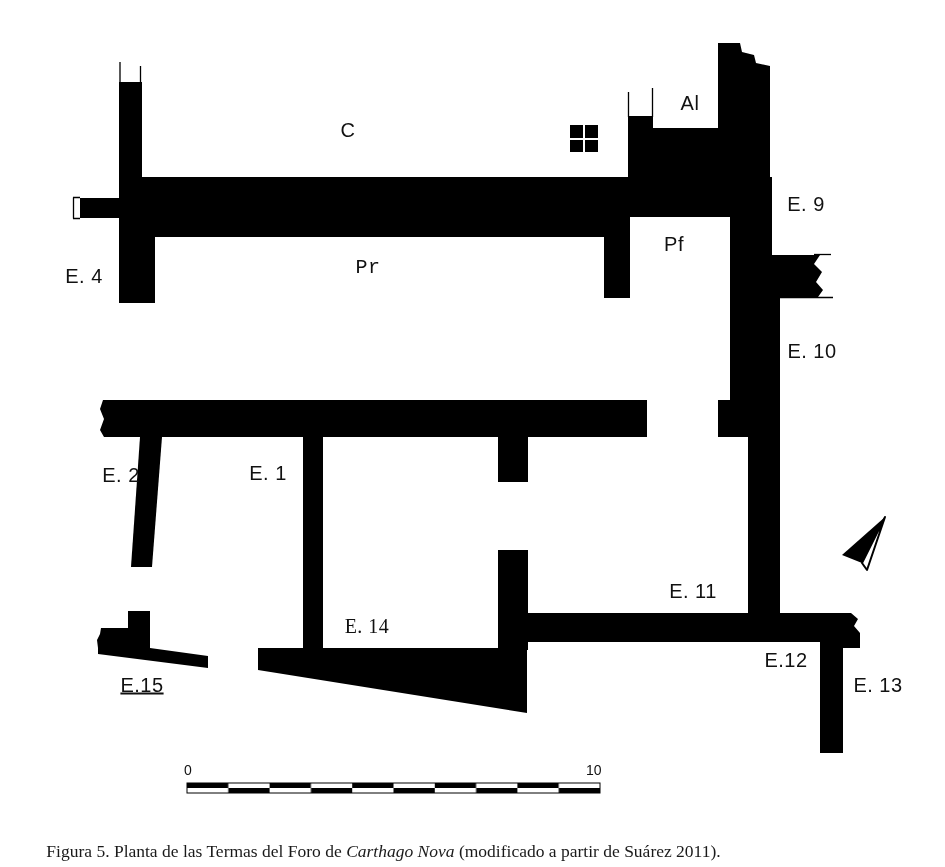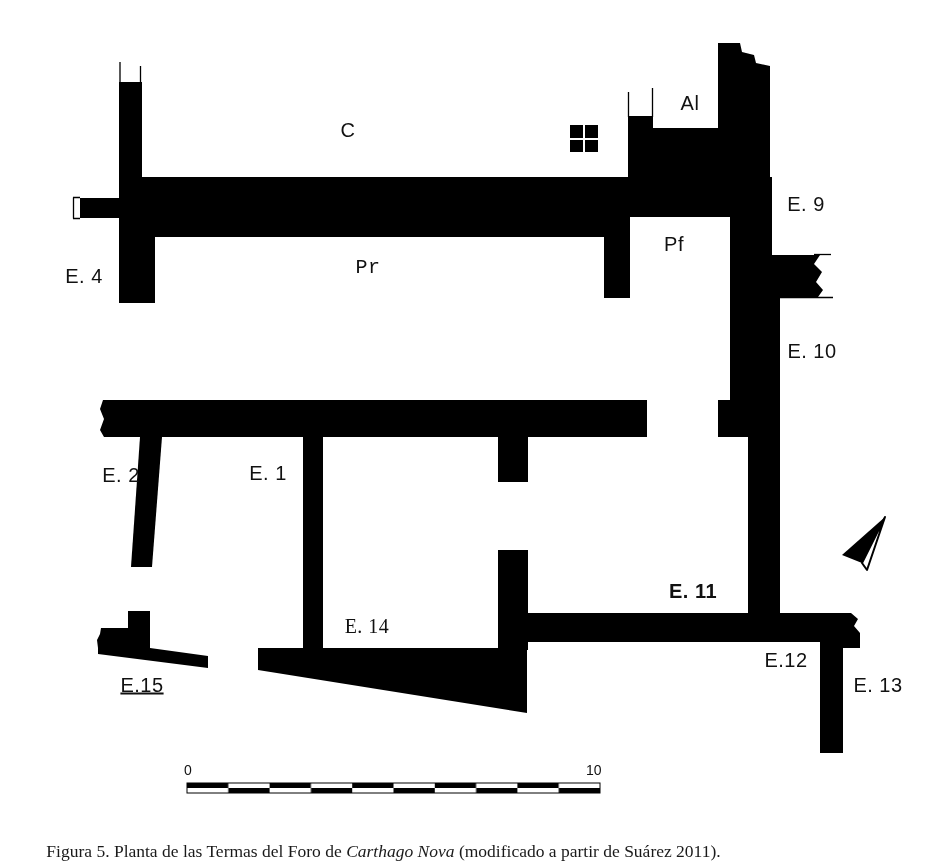--- a/index.html
+++ b/index.html
@@ -125,21 +125,21 @@
 
   <div class="lbl" style="left:348px;top:130px;">C</div>
   <div class="lbl" style="left:690px;top:74px;margin-top:29px;">Al</div>
   <div class="lbl" style="left:806px;top:204px;">E. 9</div>
   <div class="lbl" style="left:84px;top:276px;">E. 4</div>
   <div class="lbl" style="left:368px;top:267px;font-family:Liberation Mono, monospace;">Pr</div>
   <div class="lbl" style="left:674px;top:244px;">Pf</div>
   <div class="lbl" style="left:812px;top:351px;text-align:center;">E. 10</div>
   <div class="lbl" style="left:101px;top:475px;margin-left:20px;">E. 2</div>
   <div class="lbl" style="left:268px;top:473px;">E. 1</div>
-  <div class="lbl" style="left:693px;top:591px;font-weight:bold;">E. 11</div>
+  <div class="lbl" style="left:693px;top:591px;">E. 11</div>
   <div class="lbl" style="left:367px;top:626px;font-family:Liberation Serif, serif;">E. 14</div>
   <div class="lbl" style="left:142px;top:685px;text-decoration:underline;">E.15</div>
   <div class="lbl" style="left:780px;top:660px;margin-left:6px;">E.12</div>
   <div class="lbl" style="left:878px;top:685px;">E. 13</div>
 
   <div class="scale-num" style="left:184px;top:762px;">0</div>
   <div class="scale-num" style="left:586px;top:762px;">10</div>
 
   <div class="caption"><span>Figura 5. Planta de las Termas del Foro de </span><i>Carthago Nova</i><span> (modificado a partir de Suárez 2011).</span></div>
 

